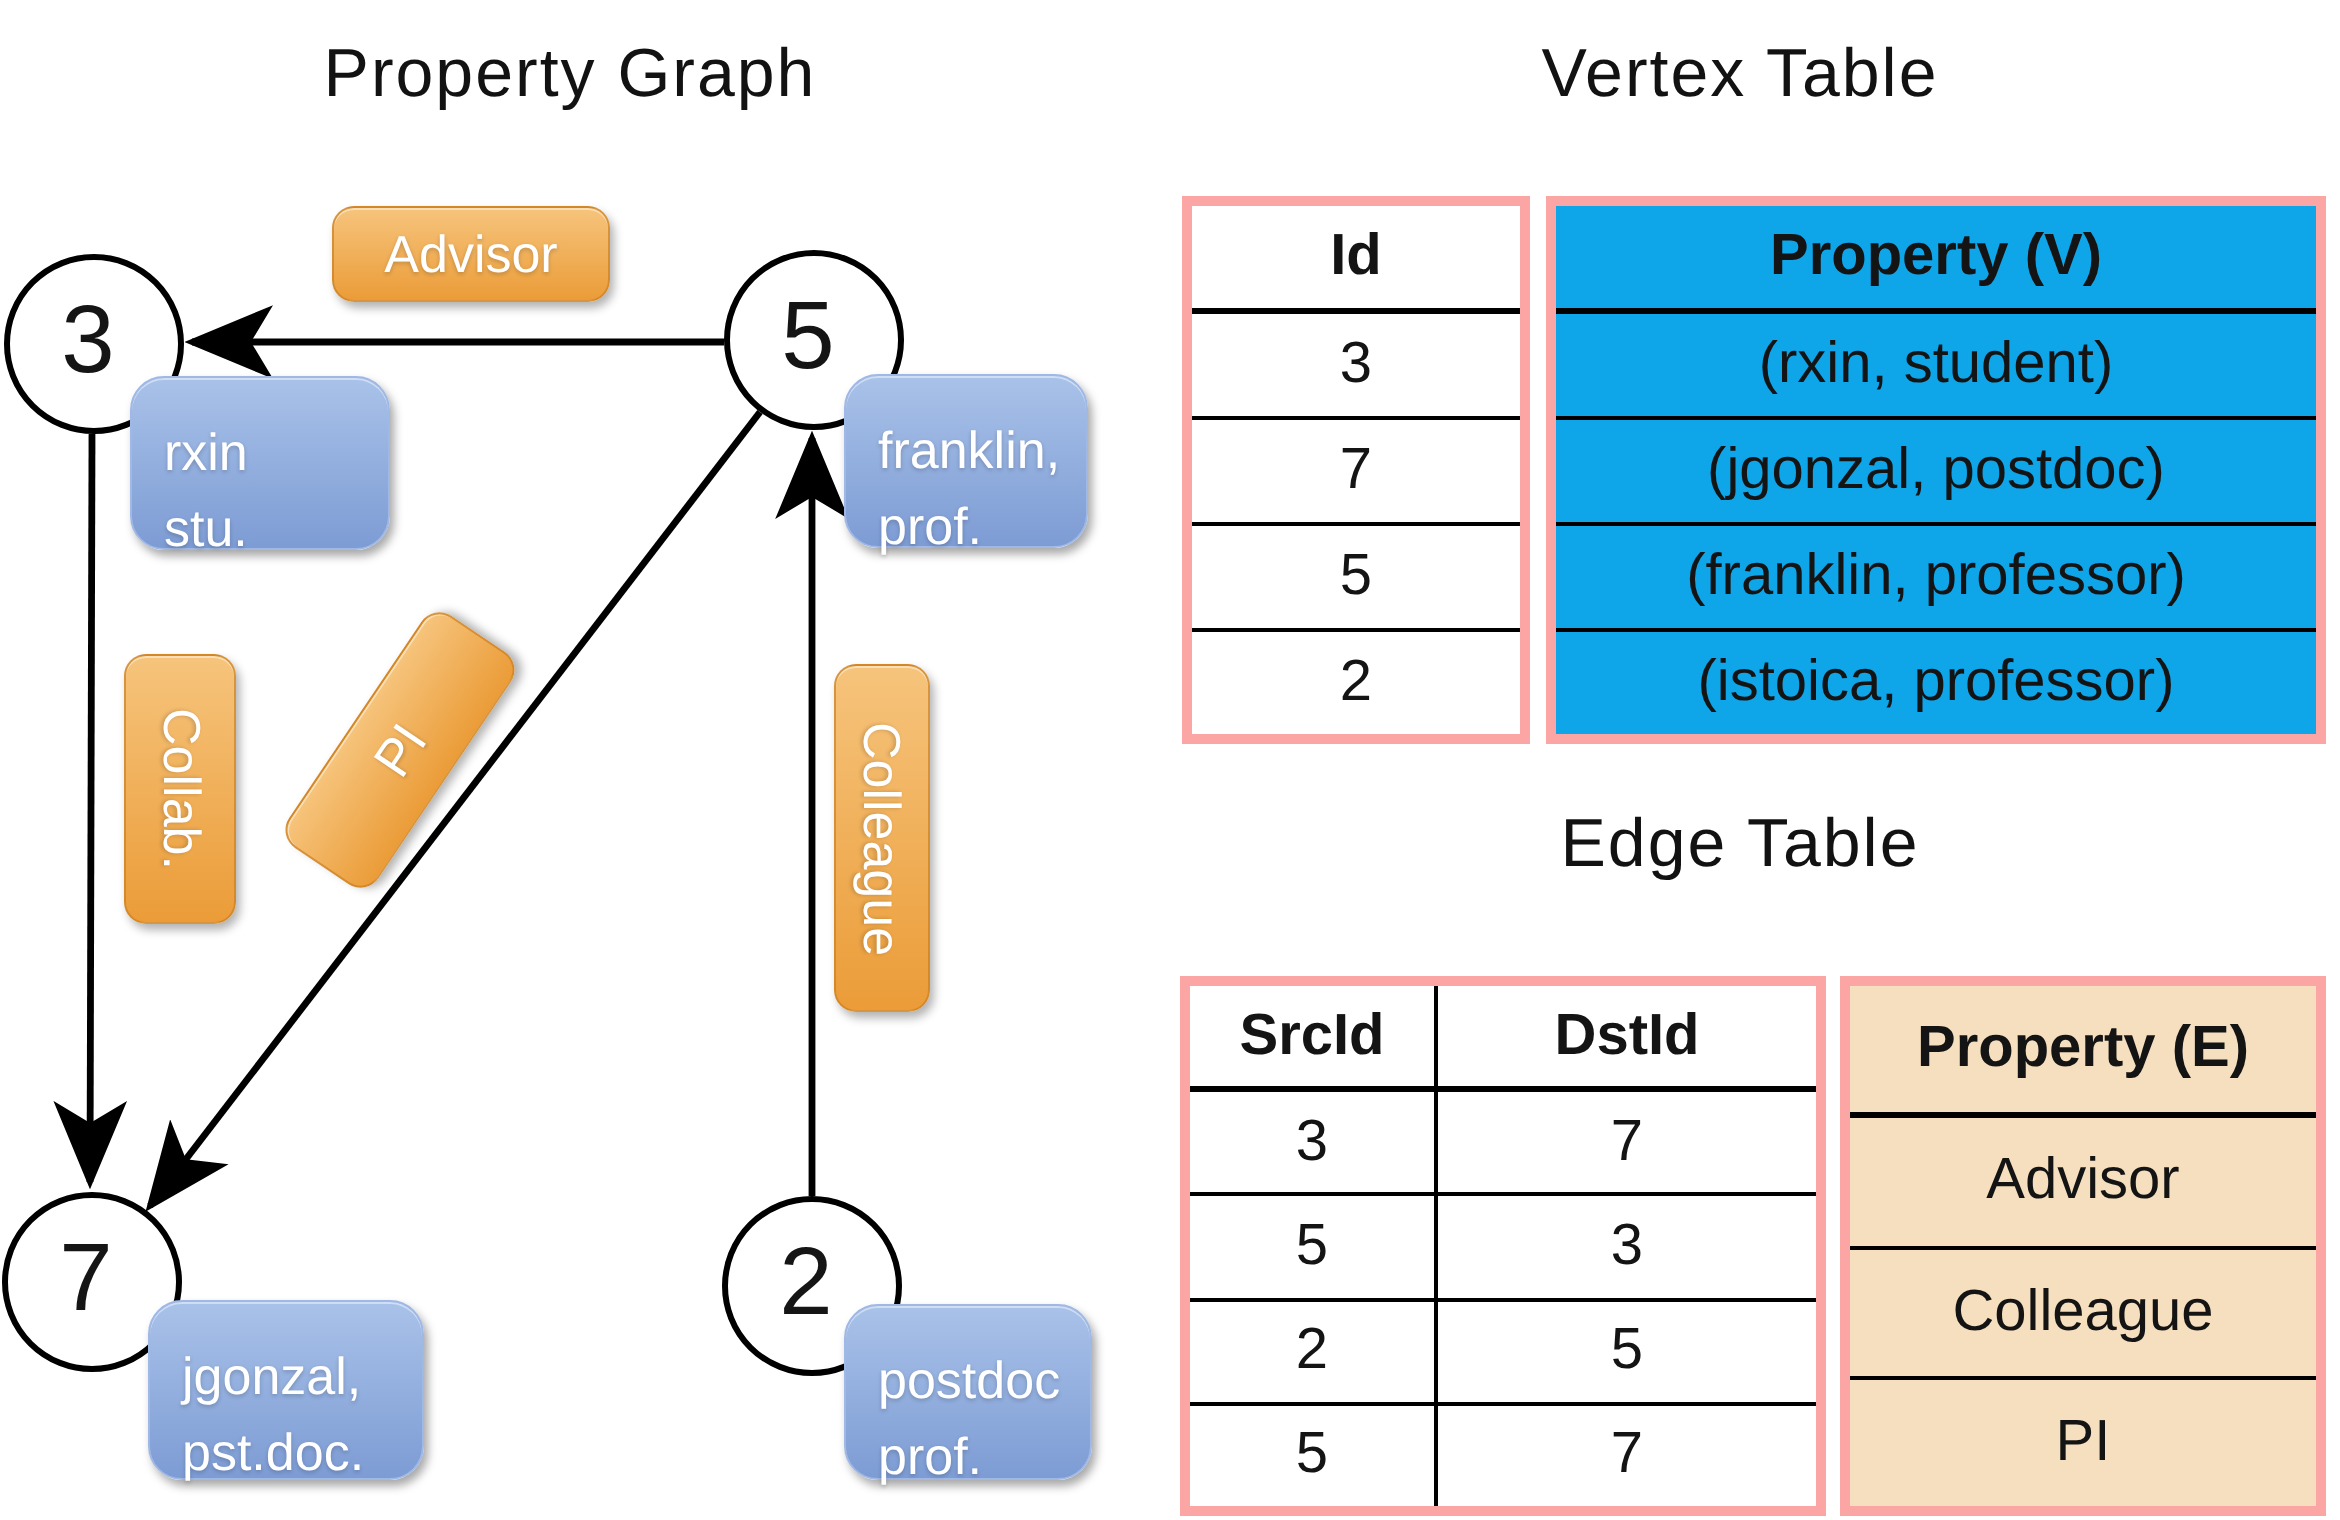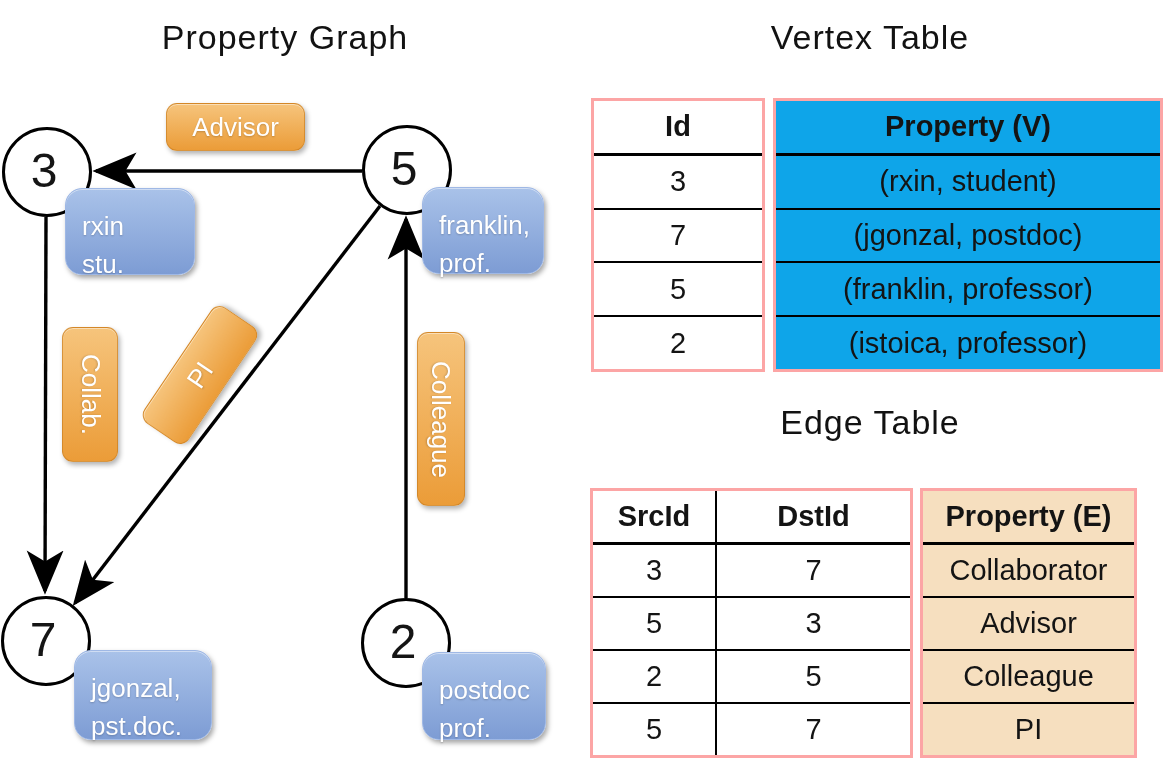--- a/index.html
+++ b/index.html
@@ -40,36 +40,36 @@
         text-shadow:0 1px 2px rgba(0,0,0,.2);}
   #box-advisor{left:166px;top:103px;width:139px;height:48px;}
   #box-collab{left:62px;top:327px;width:56px;height:135px;}
   #box-colleague{left:417px;top:332px;width:48px;height:174px;}
   #box-pi{left:130px;top:348px;width:140px;height:54px;transform:rotate(-56deg);}
   .vtext{transform:rotate(90deg);white-space:nowrap;}
 
   
   #vertex-title{left:577px;top:18px;width:586px;}
   #edge-title{left:577px;top:403px;width:586px;}
-  .tbl{box-sizing:border-box;border:3px solid #fca5a5;display:flex;flex-direction:column;z-index:2;}
+  .tbl{box-sizing:border-box;border:5px solid #fca5a5;display:flex;flex-direction:column;z-index:2;}
   .tbl .row{flex:1;display:flex;align-items:center;justify-content:center;
             border-bottom:2px solid #000;font-size:29px;}
   .tbl .row:last-child{border-bottom:none;}
   .tbl .row.hdr{font-weight:bold;border-bottom:3px solid #000;}
   .white{background:#fff;}
   .bluebg{background:#0ea5e9;}
   .orangebg{background:#f6dfbf;}
   #vt-id{left:591px;top:98px;width:174px;height:274px;}
   #vt-prop{left:773px;top:98px;width:390px;height:274px;}
   #et-ids{left:590px;top:488px;width:323px;height:270px;}
   #et-ids .row{padding:0;}
   #et-ids .cell{flex:none;height:100%;display:flex;align-items:center;justify-content:center;}
   #et-ids .c1{width:122px;}
   #et-ids .c2{flex:1;border-left:2px solid #000;}
-  #et-prop{left:920px;top:488px;width:217px;height:270px;}
+  #et-prop{left:920px;top:488px;width:243px;height:270px;}
 </style>
 </head>
 <body>
 
 <div class="abs title" id="graph-title">Property Graph</div>
 
 <svg class="abs" id="edges-svg" viewBox="0 0 585 760">
   <defs>
     <marker id="ah" viewBox="0 0 12 10" refX="11" refY="5" markerWidth="13" markerHeight="11" orient="auto-start-reverse">
       <polygon points="0,0 12,5 0,10 3,5" fill="#000"></polygon>
@@ -162,17 +162,16 @@
     <div class="cell c2">5</div>
   </div>
   <div class="row">
     <div class="cell c1">5</div>
     <div class="cell c2">7</div>
   </div>
 </div>
 
 <div class="abs tbl orangebg" id="et-prop">
   <div class="row hdr">Property (E)</div>
-  <div class="row">Collaborator</div>
   <div class="row">Advisor</div>
   <div class="row">Colleague</div>
   <div class="row">PI</div>
 </div>
 
 </body></html>

